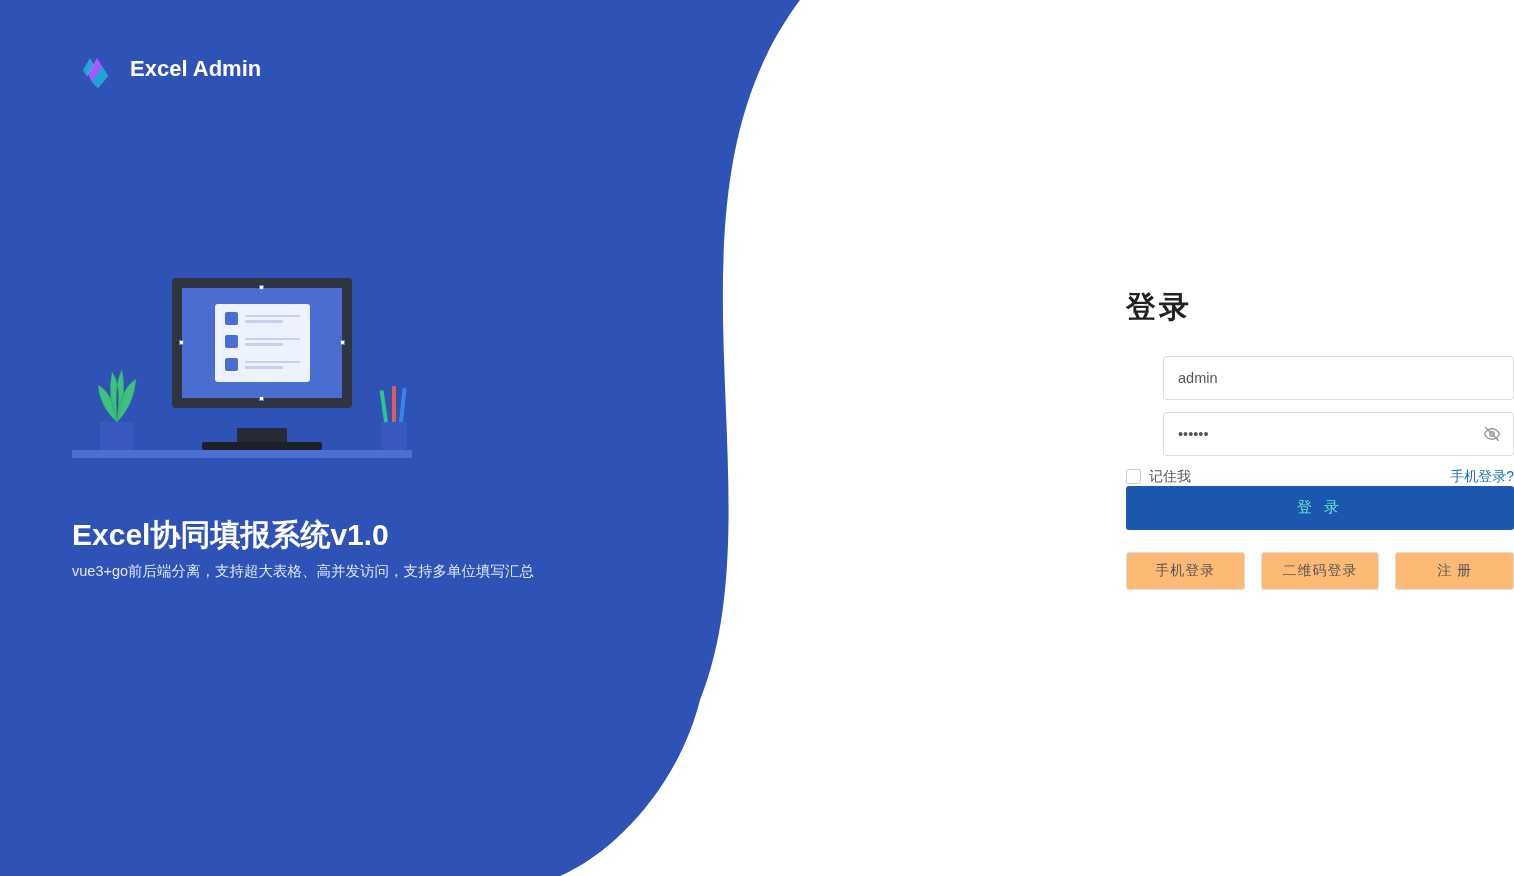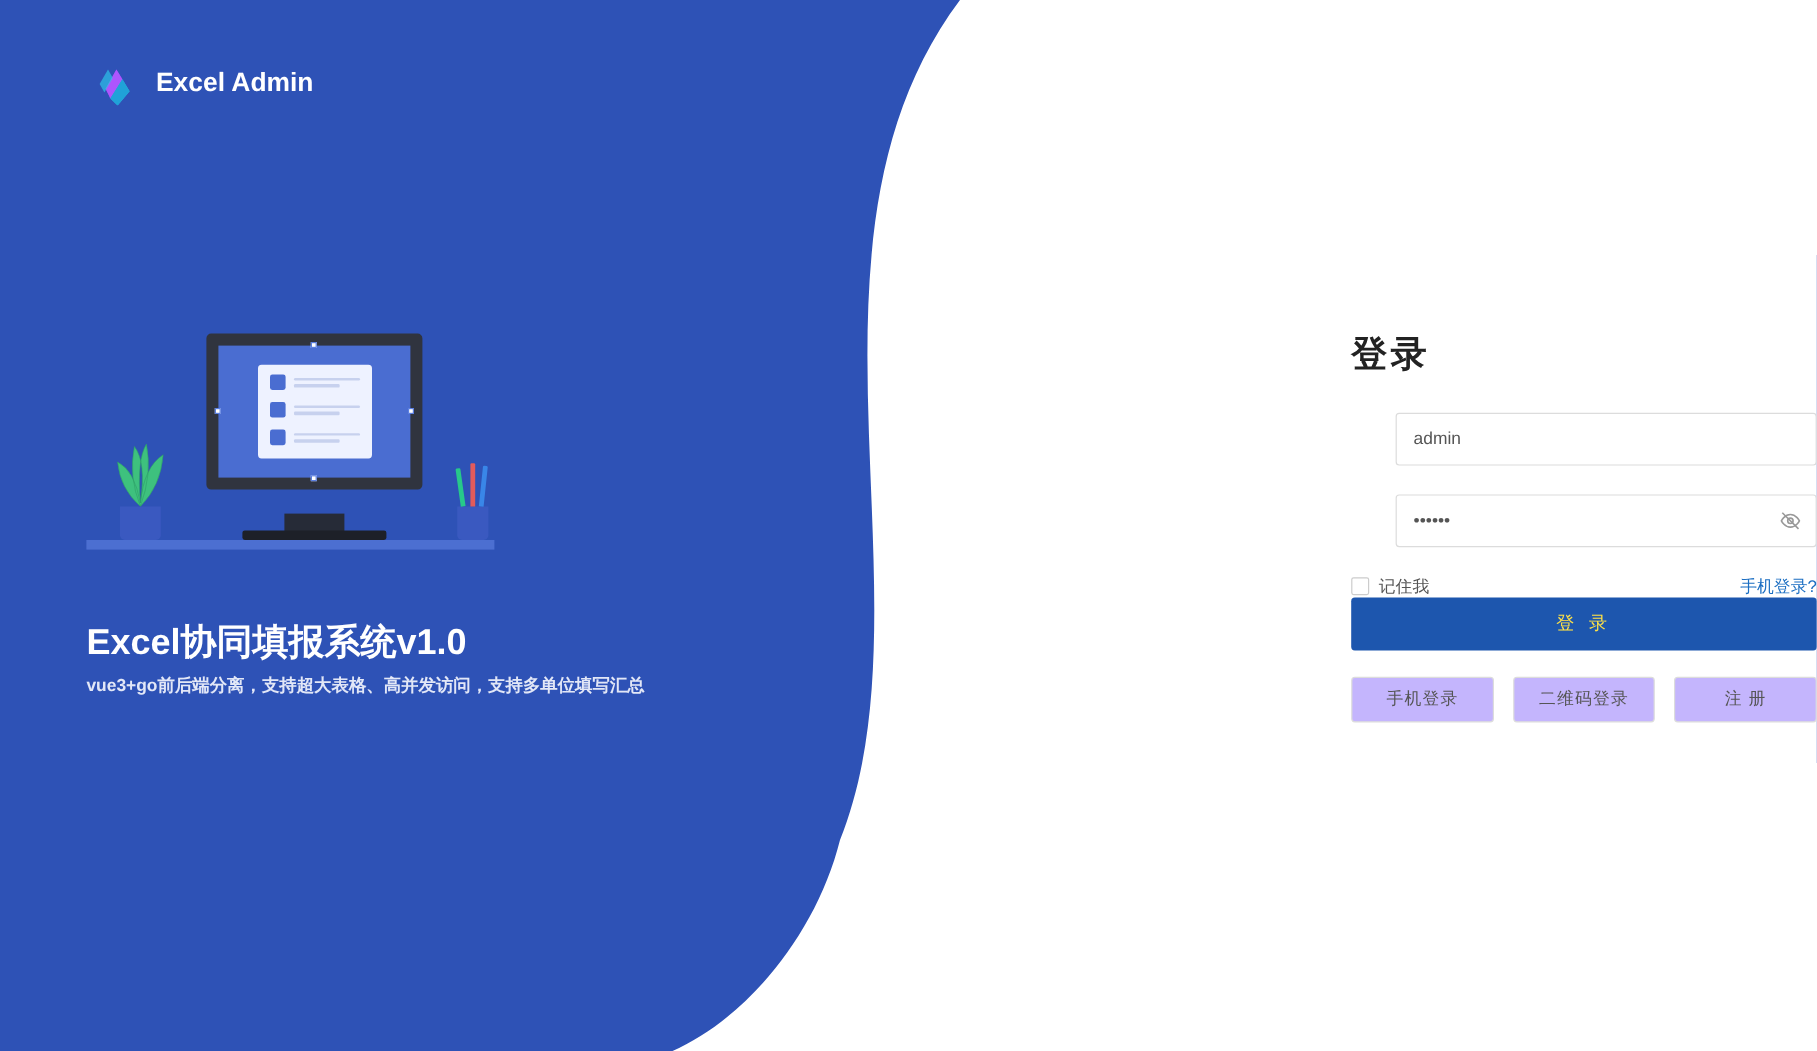--- a/index.html
+++ b/index.html
@@ -185,21 +185,21 @@
     }
     .main-title {
       color: #fff;
       font-size: 30px;
       font-weight: 600;
       margin-bottom: 6px;
     }
     .subtitle {
       color: #e2e7f7;
       font-size: 14.5px;
-      font-weight: 700;
+      font-weight: 400;
     }
     .right-panel {
       position: absolute;
       right: 0;
       top: 0;
       width: 640px;
       height: 100%;
       display: flex;
       align-items: center;
       justify-content: flex-end;
@@ -210,21 +210,21 @@
     }
     .login-title {
       font-size: 30px;
       font-weight: 600;
       color: #222;
       margin-bottom: 28px;
       letter-spacing: 3px;
     }
     .input-wrap {
       position: relative;
-      margin-bottom: 24px;
+      margin-bottom: 12px;
       padding-left: 37px;
     }
     .form-input {
       width: 100%;
       height: 44px;
       padding: 0 14px;
       border: 1px solid #dcdcdc;
       border-radius: 3px;
       font-size: 14.5px;
       color: #555;
@@ -273,36 +273,36 @@
     }
     .forgot-link {
       color: #1b6ec2;
       text-decoration: none;
       cursor: pointer;
     }
     .login-btn {
       width: 100%;
       height: 44px;
       background: #1d56ae;
-      color: #fde047;
+      color: #5eead4;
       border: none;
       border-radius: 3px;
       font-size: 15px;
       letter-spacing: 4px;
       cursor: pointer;
       margin-bottom: 22px;
     }
     .alt-buttons {
       display: flex;
       gap: 16px;
     }
     .alt-btn {
       flex: 1;
       height: 38px;
-      background: #c4b5fd;
+      background: #fdba74;
       border: 1px solid #dcdcdc;
       border-radius: 3px;
       font-size: 14px;
       color: #555;
       cursor: pointer;
       letter-spacing: 1px;
     }
   </style>
 </head>
 <body>

